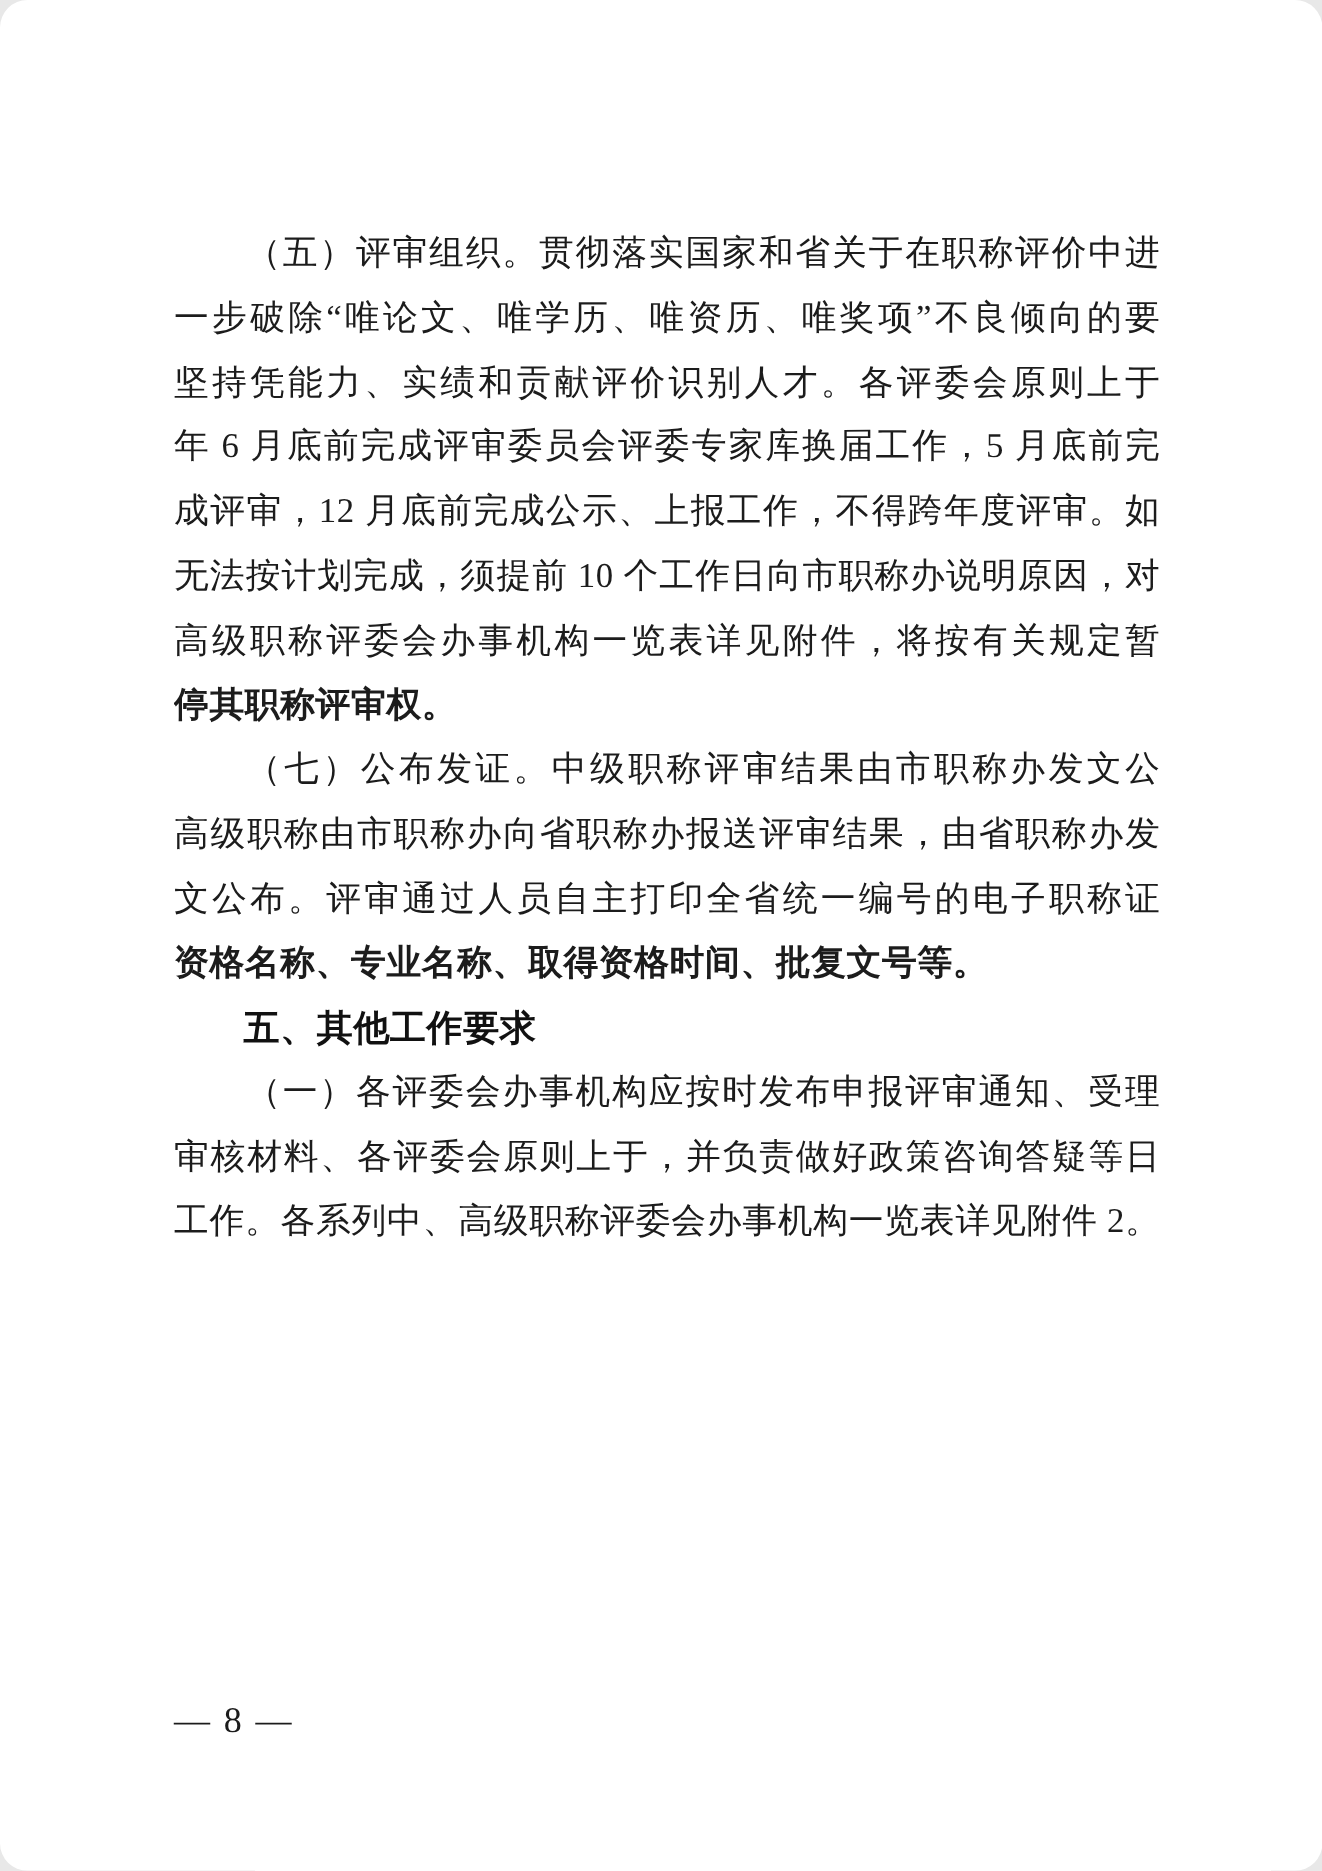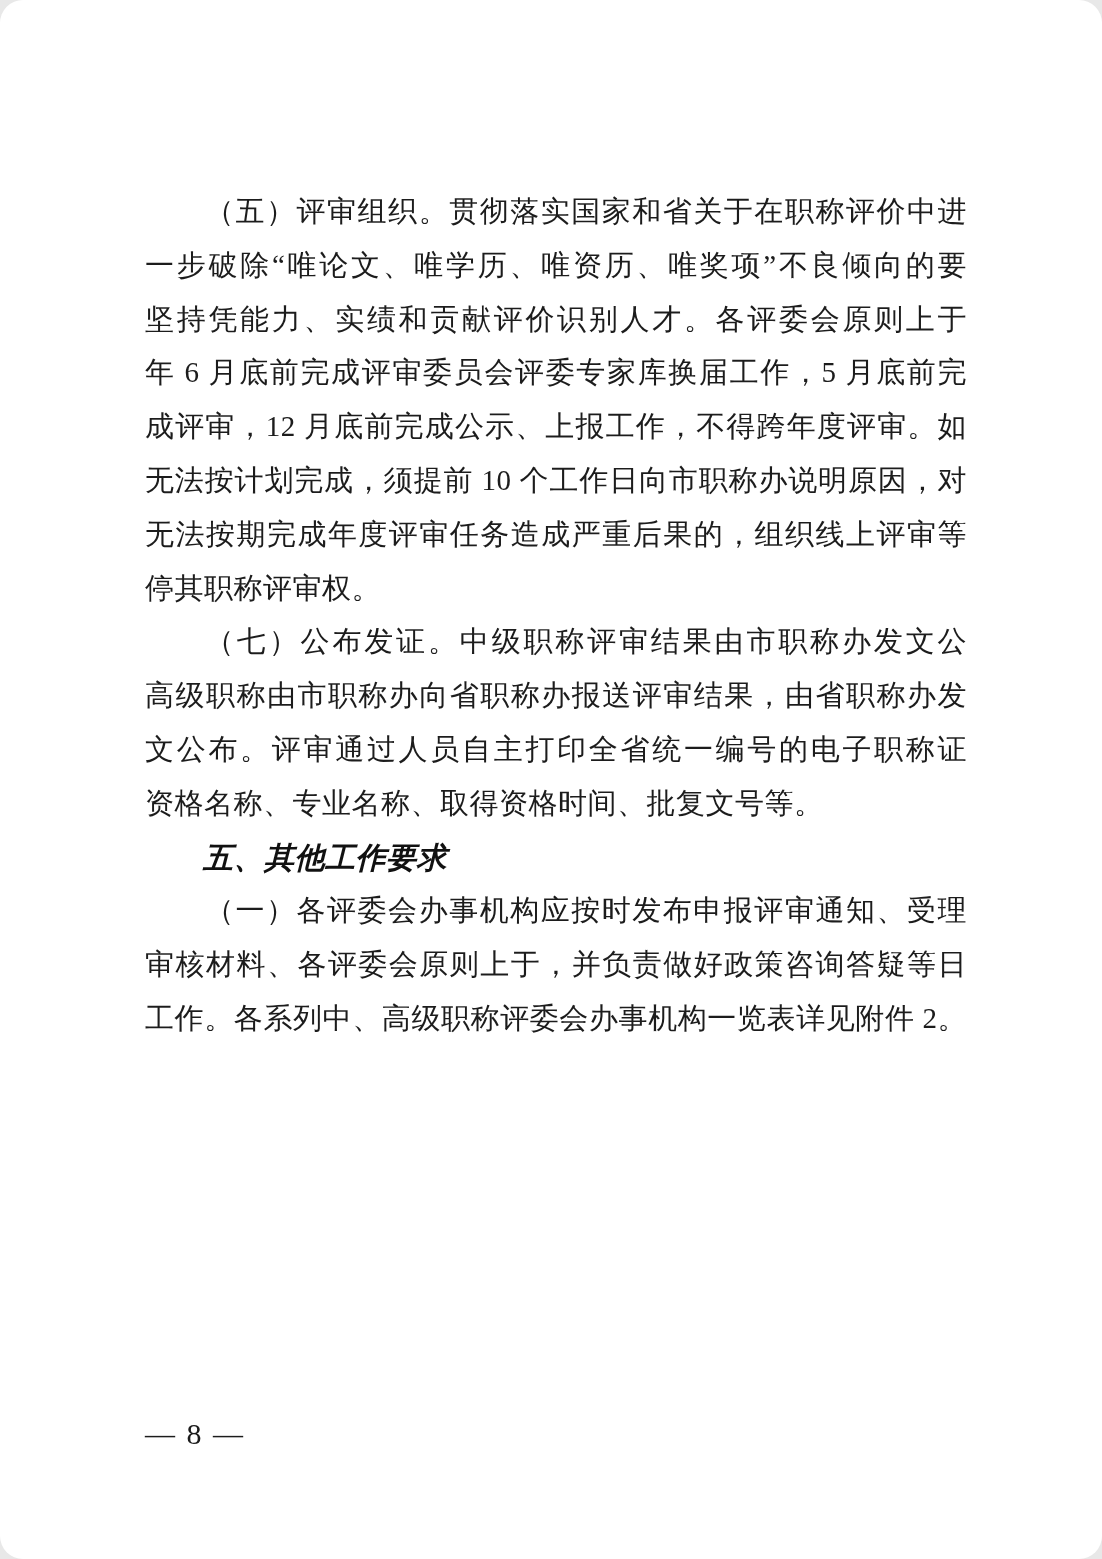--- a/index.html
+++ b/index.html
@@ -36,29 +36,29 @@
     text-align: justify;
     text-align-last: justify;
     letter-spacing: 0.5px;
     white-space: normal;
   }
   .line.first {
     padding-left: 60px;
   }
   .line.plast {
     text-align-last: left;
+    font-weight: bold;
   }
   .line.heading {
     font-family: "Liberation Sans", "DejaVu Sans", sans-serif;
     font-weight: bold;
     font-size: 30px;
     text-align-last: left;
     padding-left: 58px;
     color: #111111;
-    font-style: italic;
   }
   .footer {
     position: absolute;
     left: 145px;
     top: 1414px;
     font-size: 30px;
     line-height: 40px;
     letter-spacing: 2px;
     color: #1c1c1c;
   }
@@ -69,21 +69,21 @@
 <div class="page">
   <div class="body-text">
 
     <div class="para">
       <div class="line first">（五）评审组织。贯彻落实国家和省关于在职称评价中进</div>
       <div class="line">一步破除“唯论文、唯学历、唯资历、唯奖项”不良倾向的要求，</div>
       <div class="line">坚持凭能力、实绩和贡献评价识别人才。各评委会原则上于 2023</div>
       <div class="line">年 6 月底前完成评审委员会评委专家库换届工作，5 月底前完</div>
       <div class="line">成评审，12 月底前完成公示、上报工作，不得跨年度评审。如</div>
       <div class="line">无法按计划完成，须提前 10 个工作日向市职称办说明原因，对</div>
-      <div class="line">无法按期完成年度评审任务造成严重后果的，组织线上评审等</div>
+      <div class="line">高级职称评委会办事机构一览表详见附件，将按有关规定暂</div>
       <div class="line plast">停其职称评审权。</div>
     </div>
 
 
     <div class="para">
       <div class="line first">（七）公布发证。中级职称评审结果由市职称办发文公布，</div>
       <div class="line">高级职称由市职称办向省职称办报送评审结果，由省职称办发</div>
       <div class="line">文公布。评审通过人员自主打印全省统一编号的电子职称证书，</div>
       <div class="line plast">资格名称、专业名称、取得资格时间、批复文号等。</div>
     </div>

